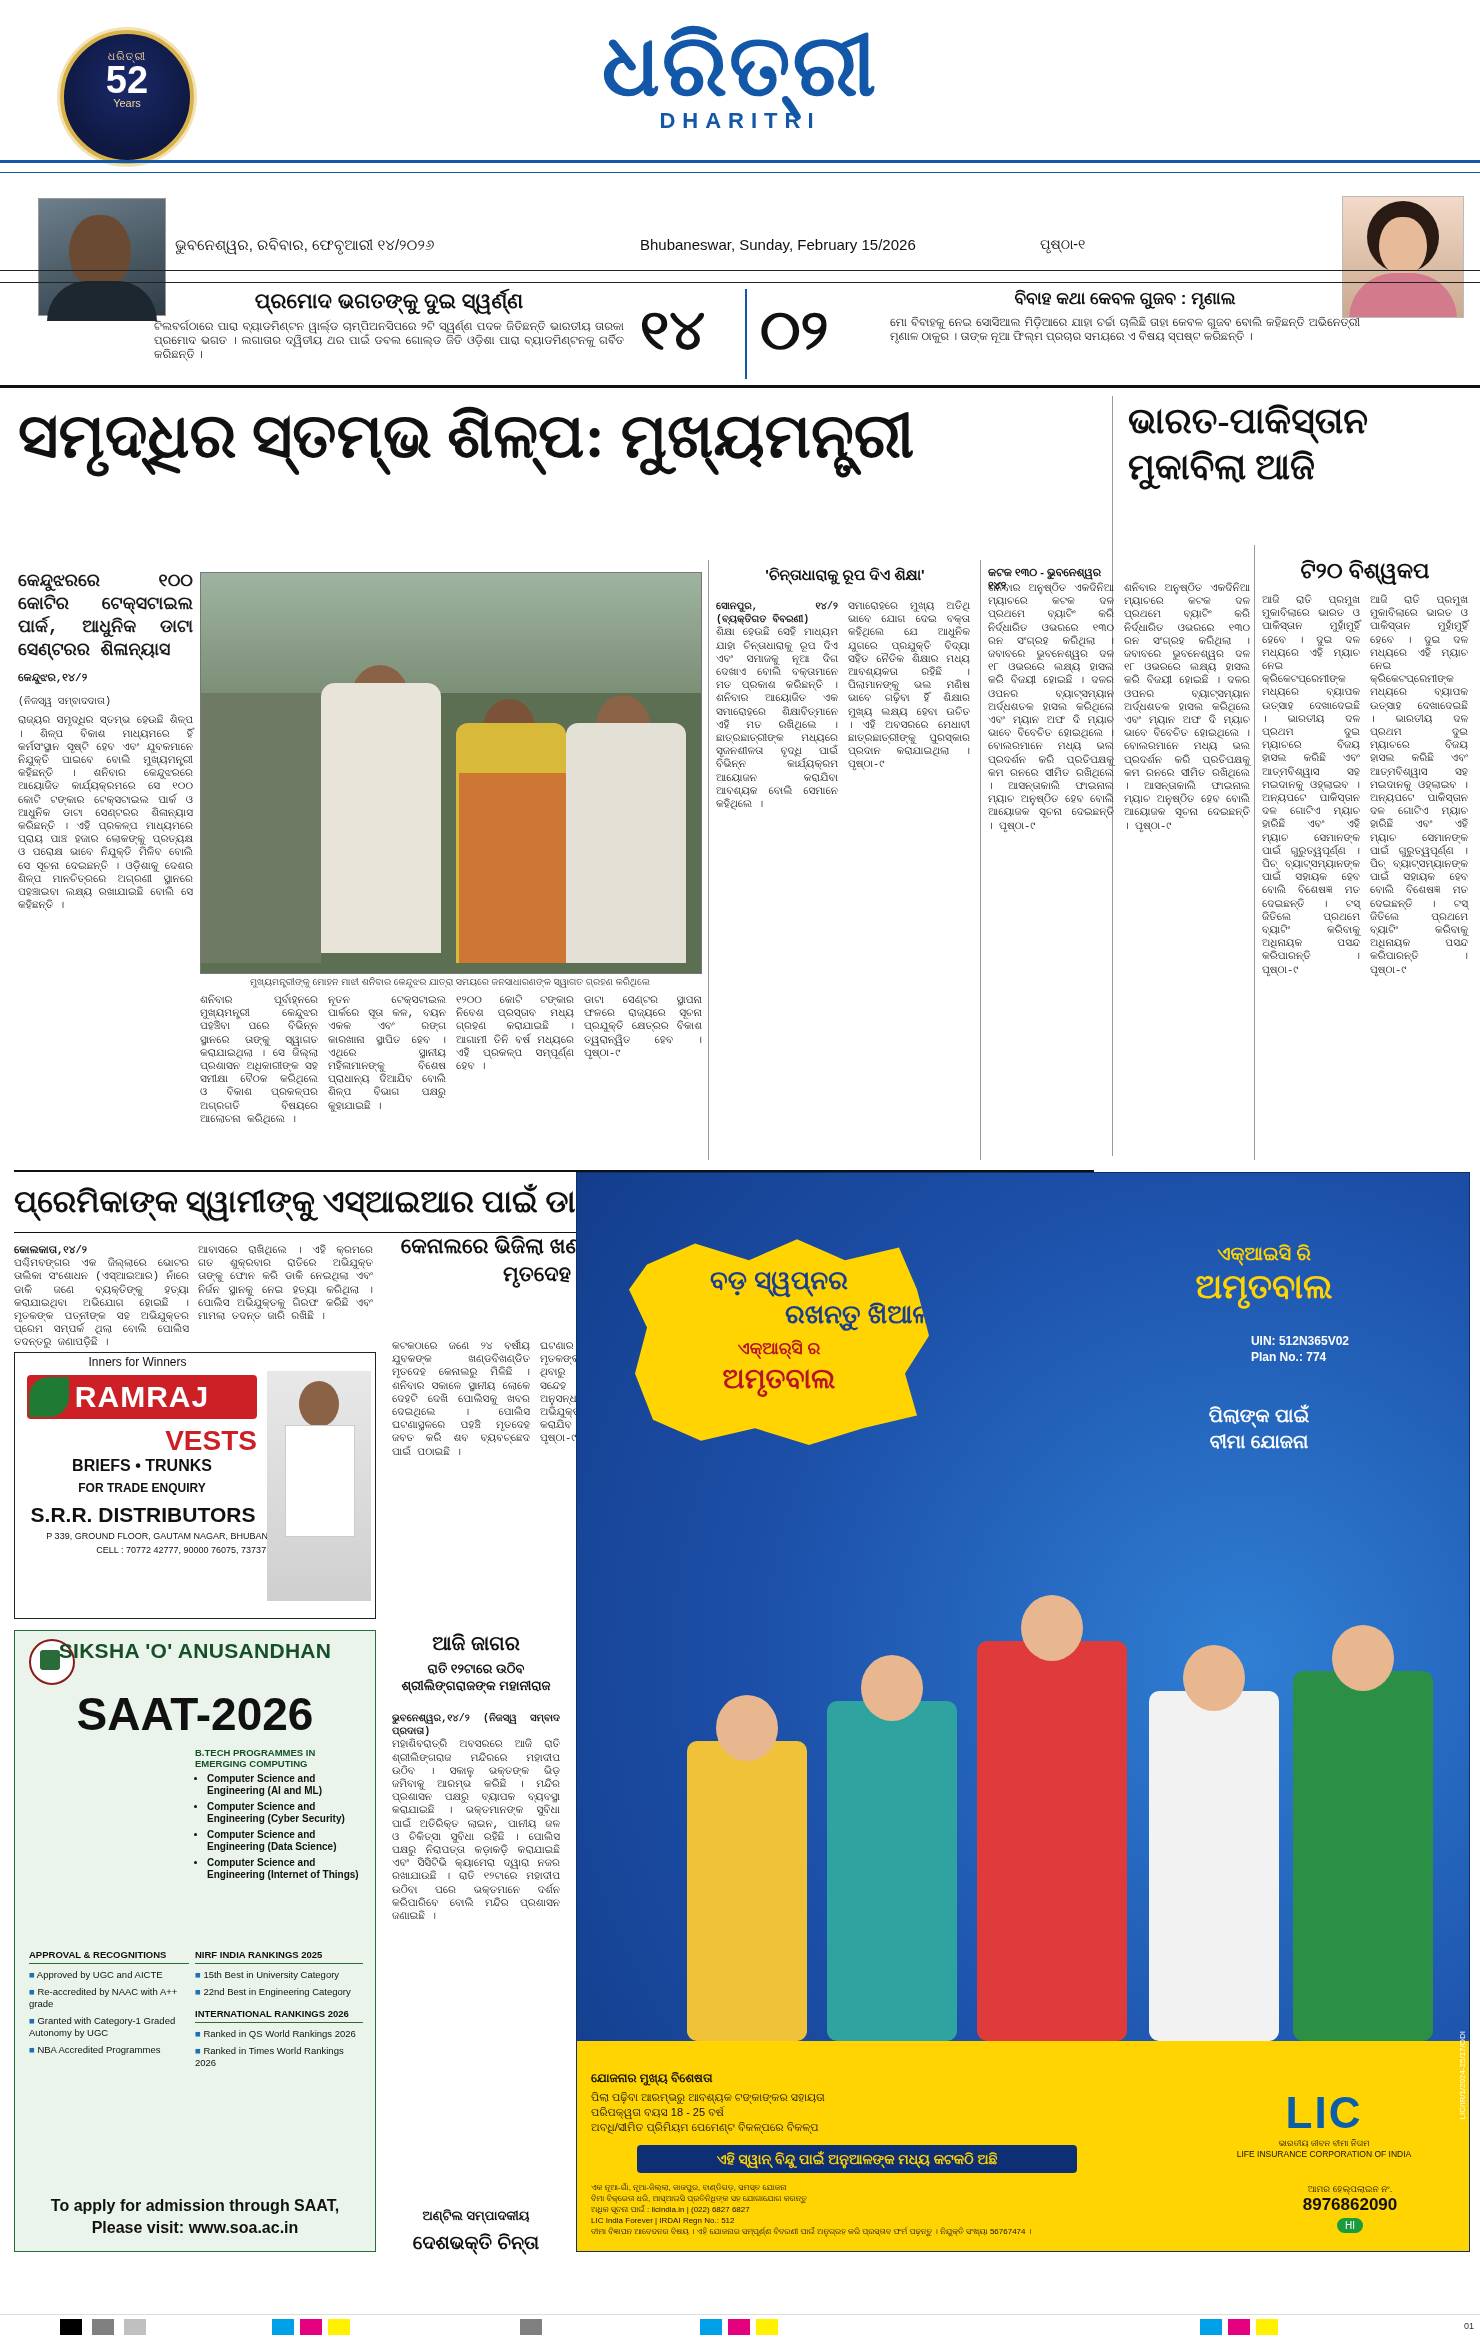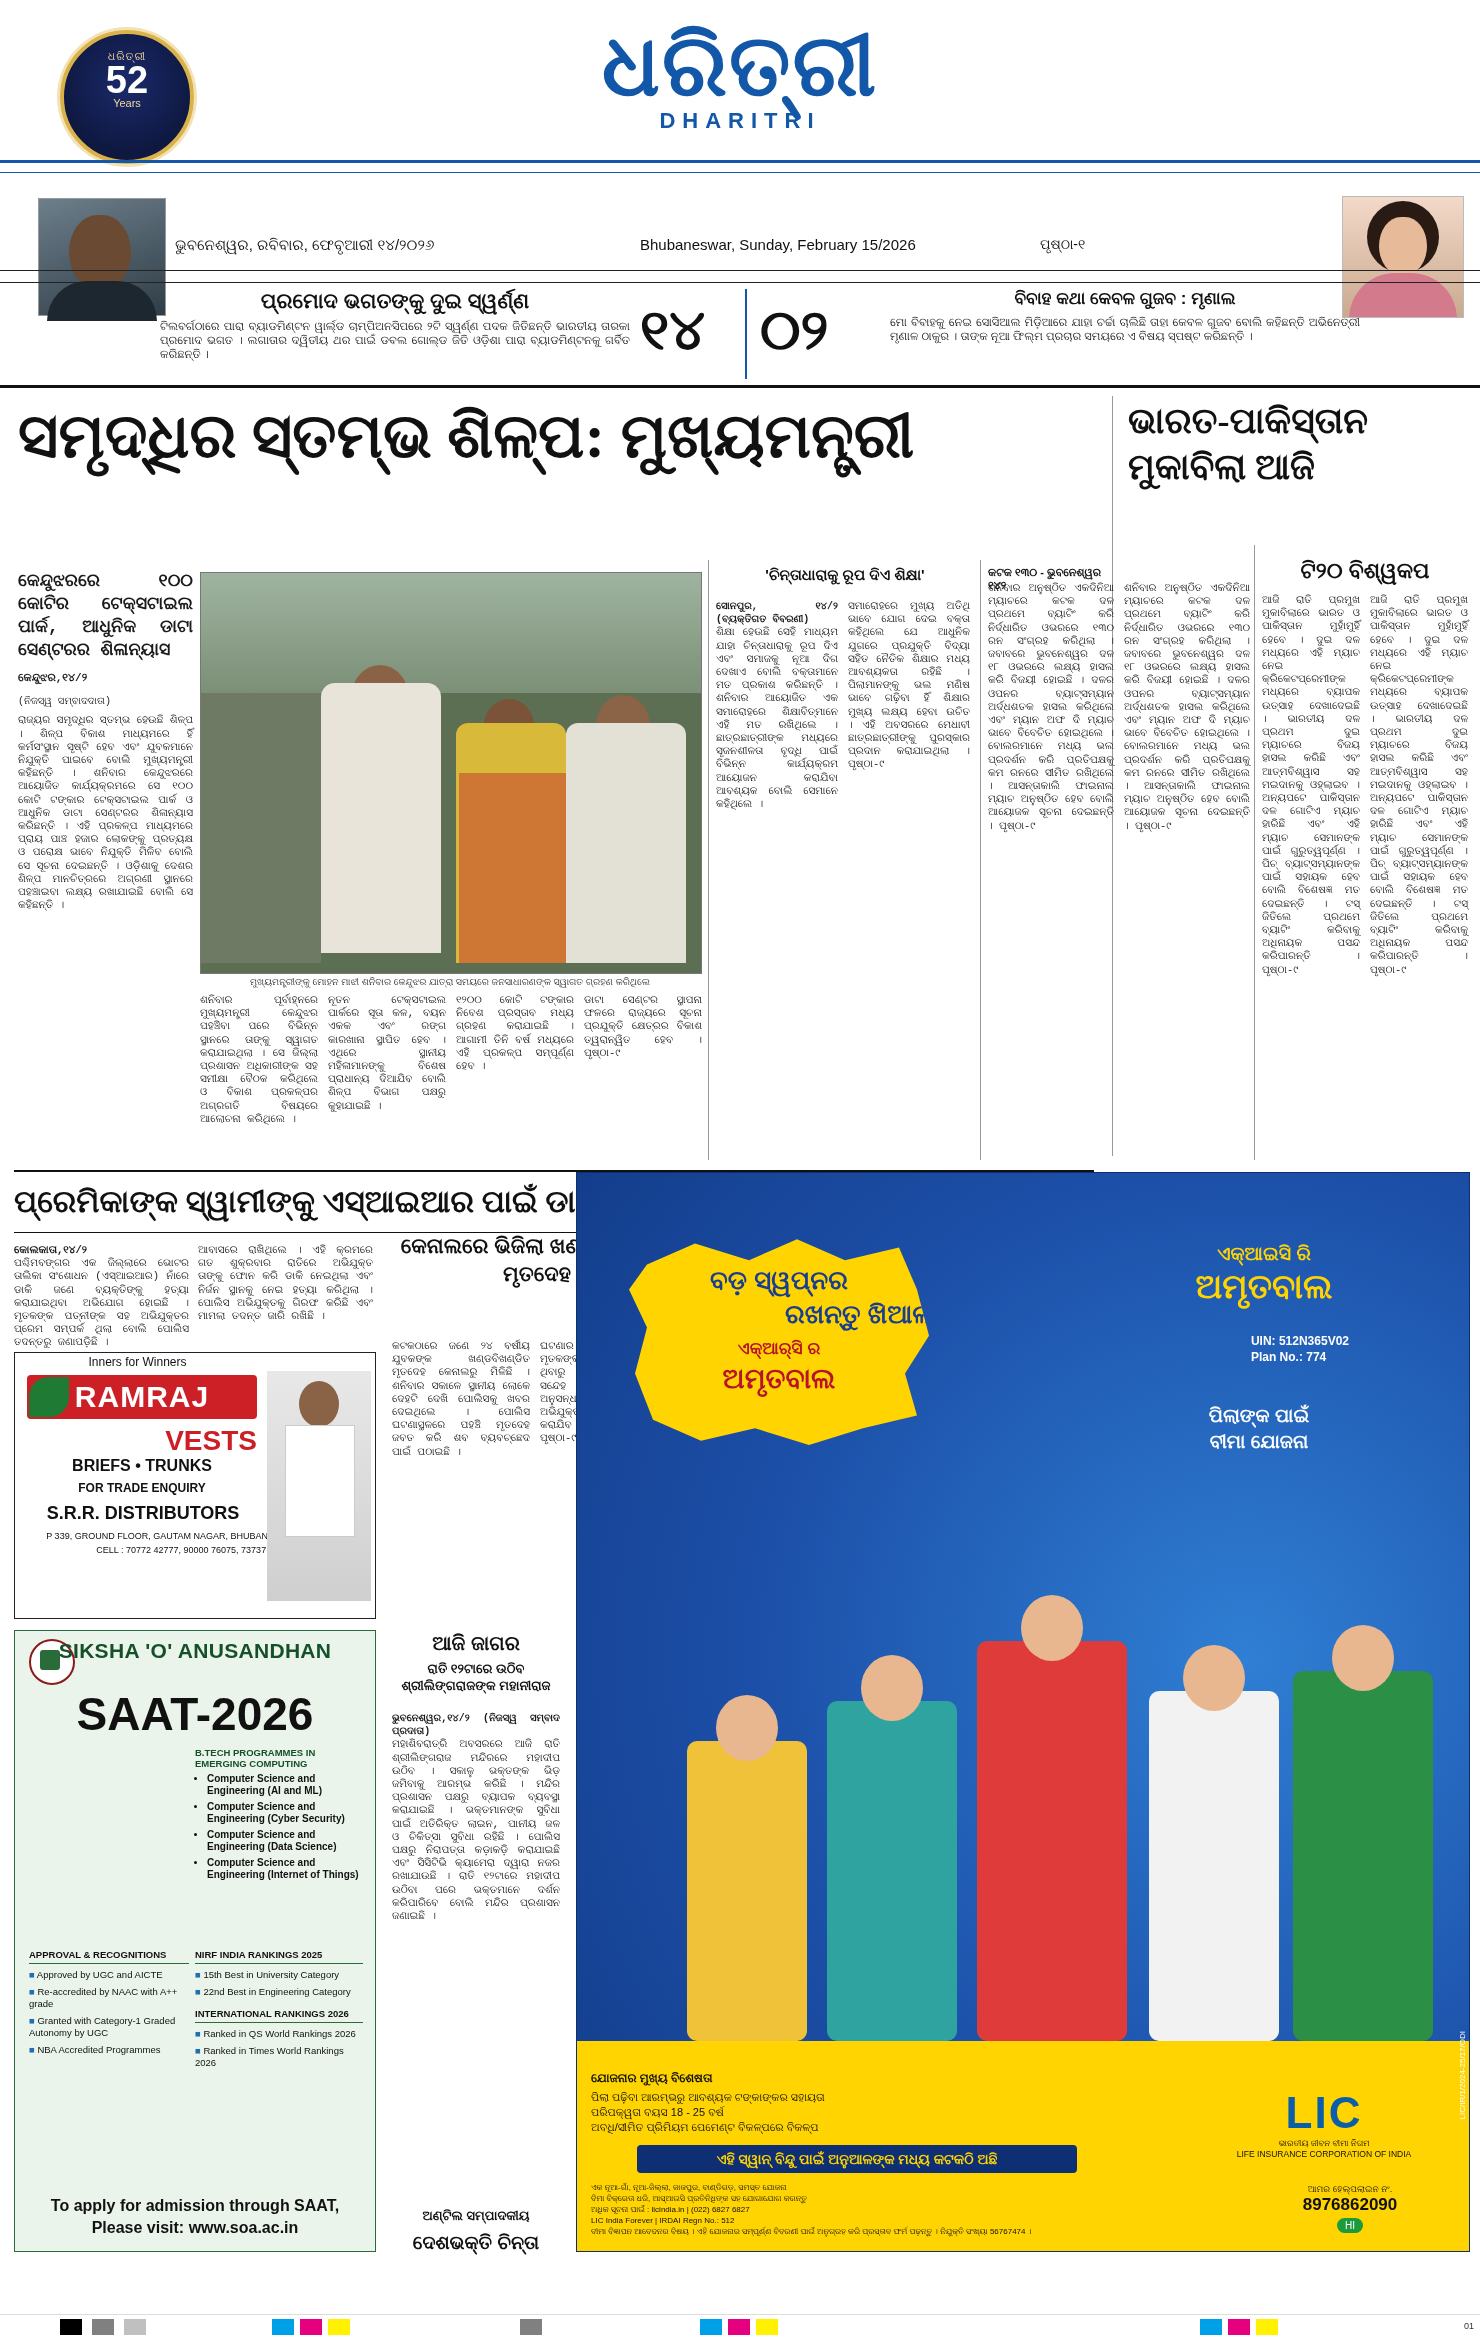--- a/index.html
+++ b/index.html
@@ -31,21 +31,21 @@
   .rulebar{position:absolute;left:0;top:160px;width:1480px;height:3px;background:#1257a8;}
   .rulebar2{position:absolute;left:0;top:172px;width:1480px;height:1px;background:#1257a8;}
   .dl-odia{position:absolute;left:175px;top:236px;font-size:15px;color:#111;}
   .dl-eng{position:absolute;left:640px;top:236px;font-size:15px;color:#111;}
   .dl-page{position:absolute;left:1040px;top:236px;font-size:14px;color:#111;}
   .thinline{position:absolute;left:0;width:1480px;height:1px;background:#222;}
 
   
   .teaser{position:absolute;left:0;top:282px;width:1480px;height:102px;border-top:1px solid #222;border-bottom:3px solid #111;}
   .teaser .cell{position:absolute;top:0;height:102px;}
-  .t-left{left:150px;width:470px;padding:6px 10px;}
+  .t-left{left:144px;width:470px;padding:6px 10px;}
   .t-left .hd{font-size:21px;font-weight:bold;color:#111;text-align:center;}
   .t-left .bd{font-size:11.5px;line-height:14px;color:#222;margin-top:6px;text-align:justify;}
   .t-num{position:absolute;left:630px;top:0;width:230px;height:102px;}
   .t-num .n1{position:absolute;left:10px;top:14px;font-size:56px;font-weight:bold;color:#111;}
   .t-num .n2{position:absolute;left:130px;top:14px;font-size:56px;font-weight:bold;color:#111;}
   .t-num .vline{position:absolute;left:115px;top:6px;width:2px;height:90px;background:#1257a8;}
   .t-right{left:880px;width:470px;padding:6px 10px;}
   .t-right .hd{font-size:17px;font-weight:bold;color:#111;text-align:center;}
   .t-right .bd{font-size:11.5px;line-height:14px;color:#222;margin-top:6px;text-align:justify;}
   .vsep{position:absolute;width:1px;background:#999;}
@@ -106,21 +106,21 @@
 
   
   .ramraj{position:absolute;left:14px;top:1352px;width:360px;height:265px;background:#fff;border:1px solid #222;}
   .rr-top{position:absolute;left:0;top:2px;width:245px;text-align:center;font-size:12px;color:#111;}
   .rr-logo{position:absolute;left:12px;top:22px;width:230px;height:44px;background:#cc2026;border-radius:4px;}
   .rr-logo span{display:block;color:#fff;font-size:30px;font-weight:bold;text-align:center;line-height:44px;letter-spacing:1px;}
   .rr-leaf{position:absolute;left:14px;top:24px;width:40px;height:40px;background:#1f7a33;border-radius:50% 0 50% 0;}
   .rr-vests{position:absolute;left:12px;top:72px;width:230px;text-align:right;font-size:28px;font-weight:bold;color:#cc2026;}
   .rr-bt{position:absolute;left:12px;top:104px;width:230px;text-align:center;font-size:16px;font-weight:bold;color:#111;}
   .rr-trade{position:absolute;left:12px;top:128px;width:230px;text-align:center;font-size:12px;font-weight:bold;color:#111;}
-  .rr-dist{position:absolute;left:8px;top:150px;width:240px;text-align:center;font-size:18px;font-weight:bold;color:#111;}
+  .rr-dist{position:absolute;left:8px;top:150px;width:240px;text-align:center;font-size:21px;font-weight:bold;color:#111;}
   .rr-addr{position:absolute;left:6px;top:178px;width:348px;text-align:center;font-size:9px;color:#111;}
   .rr-cell{position:absolute;left:6px;top:192px;width:348px;text-align:center;font-size:9px;color:#111;}
   .rr-model{position:absolute;right:4px;top:18px;width:104px;height:230px;background:linear-gradient(180deg,#e8e8e8,#cfcfcf);}
   .rr-model .mh{position:absolute;left:32px;top:10px;width:40px;height:46px;background:#8a6246;border-radius:50%;}
   .rr-model .mb{position:absolute;left:18px;top:54px;width:68px;height:110px;background:#fff;border:1px solid #ccc;}
 
   
   .soa{position:absolute;left:14px;top:1630px;width:360px;height:620px;background:#eaf4ea;border:1px solid #2a6b3a;}
   .soa-top{position:absolute;left:0;top:8px;width:360px;text-align:center;}
   .soa-title{font-size:21px;font-weight:bold;color:#15502a;letter-spacing:.3px;}

